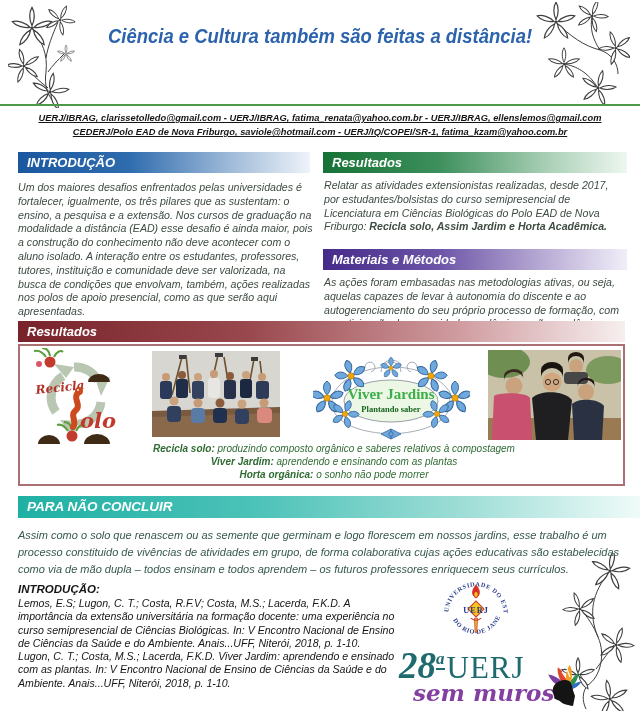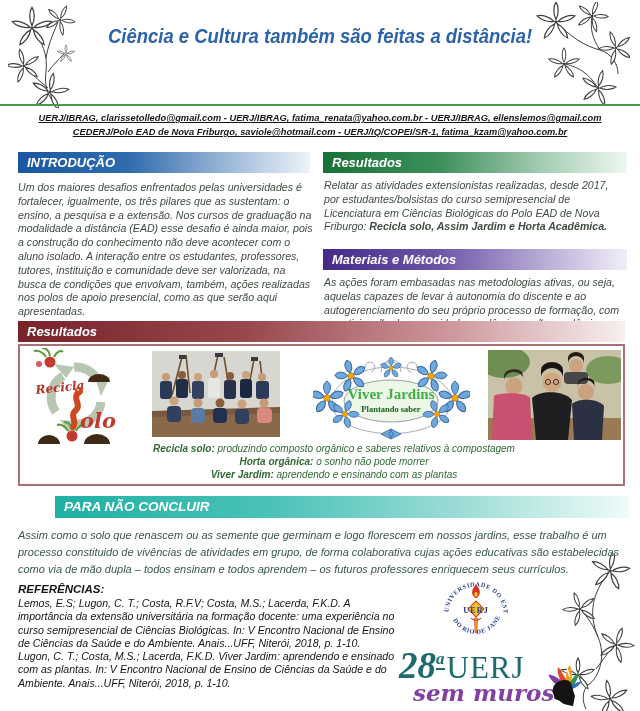--- a/index.html
+++ b/index.html
@@ -21,22 +21,22 @@
   .bar{position:absolute;height:21px;box-sizing:border-box;padding-left:9px;color:#fff;
        font:italic bold 13px/21px "Liberation Sans",sans-serif;white-space:nowrap;}
   .bar-intro{left:18px;top:152px;width:292px;
        background:linear-gradient(90deg,#1a57a0 0%,#2f6cae 38%,#9db9d8 72%,#eef3f9 100%);}
   .bar-obj{left:323px;top:152px;width:304px;
        background:linear-gradient(90deg,#177236 0%,#3d8f5c 38%,#a4cdb2 72%,#eef7f0 100%);}
   .bar-mat{left:323px;top:249px;width:304px;
        background:linear-gradient(90deg,#452a8a 0%,#6c55a7 38%,#b7aad4 72%,#f1eef8 100%);}
   .bar-res{left:18px;top:321px;width:607px;
        background:linear-gradient(90deg,#78222a 0%,#99484e 38%,#cf9a9e 72%,#f7efef 100%);}
-  .bar-con{left:18px;top:496px;width:574px;height:22px;line-height:22px;font-size:13.5px;
-       background:linear-gradient(90deg,#1fb0a4 0%,#4cc2b8 38%,#9fded7 72%,#effbf9 100%);margin-left:37px;}
+  .bar-con{left:18px;top:496px;width:622px;height:22px;line-height:22px;font-size:13.5px;
+       background:linear-gradient(90deg,#1fb0a4 0%,#4cc2b8 38%,#9fded7 72%,#effbf9 100%);}
 
   .coltext{position:absolute;font:italic 10.6px/13.8px "Liberation Sans",sans-serif;
            color:#3e4c41;text-align:left;margin:0;}
   .intro-text{left:18px;top:181px;width:296px;}
   .obj-text{left:324px;top:179px;width:300px;}
   .mat-text{left:324px;top:276px;width:300px;}
 
   
   .res-box{position:absolute;left:18px;top:344px;width:607px;height:142px;
            border:2px solid #aa7073;box-sizing:border-box;background:#fff;}
@@ -297,29 +297,29 @@
       </g>
       <g>
         <circle cx="98" cy="42" r="8" fill="#caa27d"></circle>
         <path d="M89,40 a9,9 0 0 1 18,-2 l-1,-7 a9,7 0 0 0 -16,2 z" fill="#201612"></path>
         <path d="M84,54 C90,48 110,48 116,56 L114,90 L86,90 Z" fill="#2a3142"></path>
       </g>
     </svg>
 
     <div class="captions">
       <div><b>Recicla solo:</b><span> produzindo composto orgânico e saberes relativos à compostagem</span></div>
+      <div><b>Viver Jardim:</b><span> aprendendo e ensinando com as plantas</span></div>
       <div><b>Horta orgânica:</b><span> o sonho não pode morrer</span></div>
-      <div><b>Viver Jardim:</b><span> aprendendo e ensinando com as plantas</span></div>
     </div>
   </div>
 
   <div class="bar bar-con">PARA NÃO CONCLUIR</div>
   <p class="concl-text">Assim como o solo que renascem ou as semente que germinam e logo florescem em nossos jardins, esse trabalho é um processo constituido de vivências de atividades em grupo, de forma colaborativa cujas ações educativas são estabelecidas como via de mão dupla – todos ensinam e todos aprendem – os futuros professores enriquecem seus currículos.</p>
 
-  <p class="refs-head">REFERÊNCIAS:</p>
+  <p class="refs-head">INTRODUÇÃO:</p>
   <div class="refs-body">
     <p><span>Lemos, E.S; Lugon, C. T.; Costa, R.F.V; Costa, M.S.; Lacerda, F.K.D. </span><b>A importância da extensão universitária na formação docente: uma experiência no curso semipresencial de Ciências Biológicas.</b><span> In: V Encontro Nacional de Ensino de Ciências da Saúde e do Ambiente. Anais...UFF, Niterói, 2018, p. 1-10.</span></p>
     <p><span>Lugon, C. T.; Costa, M.S.; Lacerda, F.K.D. </span><b>Viver Jardim: aprendendo e ensinado com as plantas.</b><span> In: V Encontro Nacional de Ensino de Ciências da Saúde e do Ambiente. Anais...UFF, Niterói, 2018, p. 1-10.</span></p>
   </div>
 
   <svg class="seal" viewBox="0 0 70 70">
     <defs>
       <path id="sealTop" d="M8,38 A27,27 0 1 1 62,38"></path>
       <path id="sealBot" d="M12,42 A25,25 0 0 0 58,42"></path>
     </defs>

